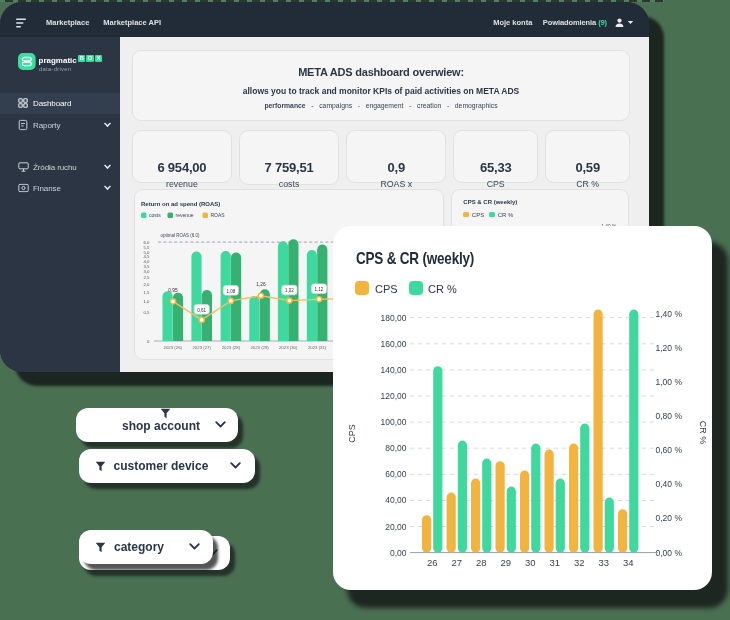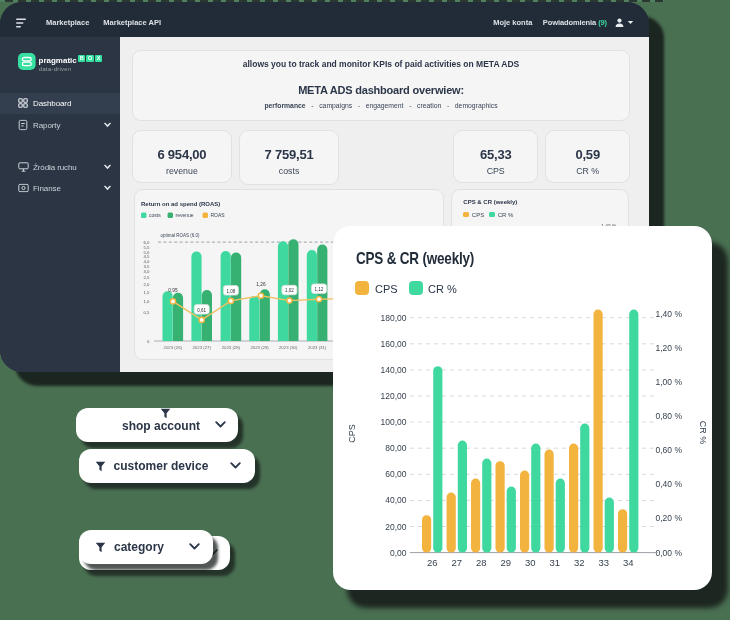--- a/index.html
+++ b/index.html
@@ -118,32 +118,36 @@
         <span class="txt">Finanse</span>
         <svg class="ch" width="7" height="5" viewBox="0 0 7 5" fill="none" stroke="#e7ebee" stroke-width="1.4" stroke-linecap="round">
           <path d="M0.9,0.8 L3.5,3.6 L6.1,0.8"></path>
         </svg>
       </div>
     </div>
 
     <div id="content">
 
       <div class="card" style="left:12px;top:13px;width:498px;height:71px;text-align:center;color:#2b3648;">
+        <div style="font-size:11px;font-weight:bold;margin-top:15px;letter-spacing:-0.2px;">META ADS dashboard overwiew:</div>
         <div style="font-size:8.5px;font-weight:bold;margin-top:8px;">allows you to track and monitor KPIs of paid activities on META ADS</div>
-        <div style="font-size:11px;font-weight:bold;margin-top:15px;letter-spacing:-0.2px;">META ADS dashboard overwiew:</div>
         <div style="font-size:6.8px;margin-top:6px;color:#3a4556;"><b>performance</b> &nbsp;&nbsp;-&nbsp;&nbsp; campaigns &nbsp;&nbsp;-&nbsp;&nbsp; engagement &nbsp;&nbsp;-&nbsp;&nbsp; creation &nbsp;&nbsp;-&nbsp;&nbsp; demographics</div>
       </div>
 
       <div class="card kpi" style="left:12px;top:92.7px;width:99.8px;height:53.5px;">
         <div class="v">6 954,00</div>
         <div class="l">revenue</div>
       </div>
       <div class="card kpi" style="left:119.2px;top:92.7px;width:99.8px;height:55px;">
         <div class="v">7 759,51</div>
         <div class="l">costs</div>
+      </div>
+      <div class="card kpi" style="left:226.4px;top:92.7px;width:99.8px;height:53.5px;">
+        <div class="v">0,9</div>
+        <div class="l">ROAS x</div>
       </div>
       <div class="card kpi" style="left:333.4px;top:92.7px;width:84.6px;height:53.5px;">
         <div class="v">65,33</div>
         <div class="l">CPS</div>
       </div>
       <div class="card kpi" style="left:425.4px;top:92.7px;width:84.6px;height:53.5px;">
         <div class="v">0,59</div>
         <div class="l">CR %</div>
       </div>
 
@@ -320,15 +324,15 @@
       <rect x="284.99999999999994" y="283.2" width="9.2" height="43.400000000000034" rx="4.6" ry="4.6" fill="#f3b33f"></rect>
       <rect x="296.2" y="83.6" width="9.2" height="243.00000000000003" rx="4.6" ry="4.6" fill="#3fd9a0"></rect>
       <text x="295.2" y="340" text-anchor="middle" font-size="9.5" fill="#37424f" font-family="&quot;Liberation Sans&quot;, sans-serif">34</text>
       <text x="0" y="0" font-size="9" fill="#37424f" font-family="&quot;Liberation Sans&quot;, sans-serif" text-anchor="middle" transform="translate(22,207.6) rotate(-90)">CPS</text>
       <text x="0" y="0" font-size="9" fill="#37424f" font-family="&quot;Liberation Sans&quot;, sans-serif" text-anchor="middle" transform="translate(366.5,206.6) rotate(90)">CR %</text>
     </svg>
   </div>
 
 <style>
   .kpi { color:#2b3648; text-align:center; }
-  .kpi .v { font-size:13px; font-weight:bold; margin-top:16px; letter-spacing:-0.2px; }
+  .kpi .v { font-size:13px; font-weight:bold; margin-top:29px; letter-spacing:-0.2px; }
   .kpi .l { font-size:8.8px; margin-top:4px; color:#3a4556; }
 </style>
 
 </body></html>

